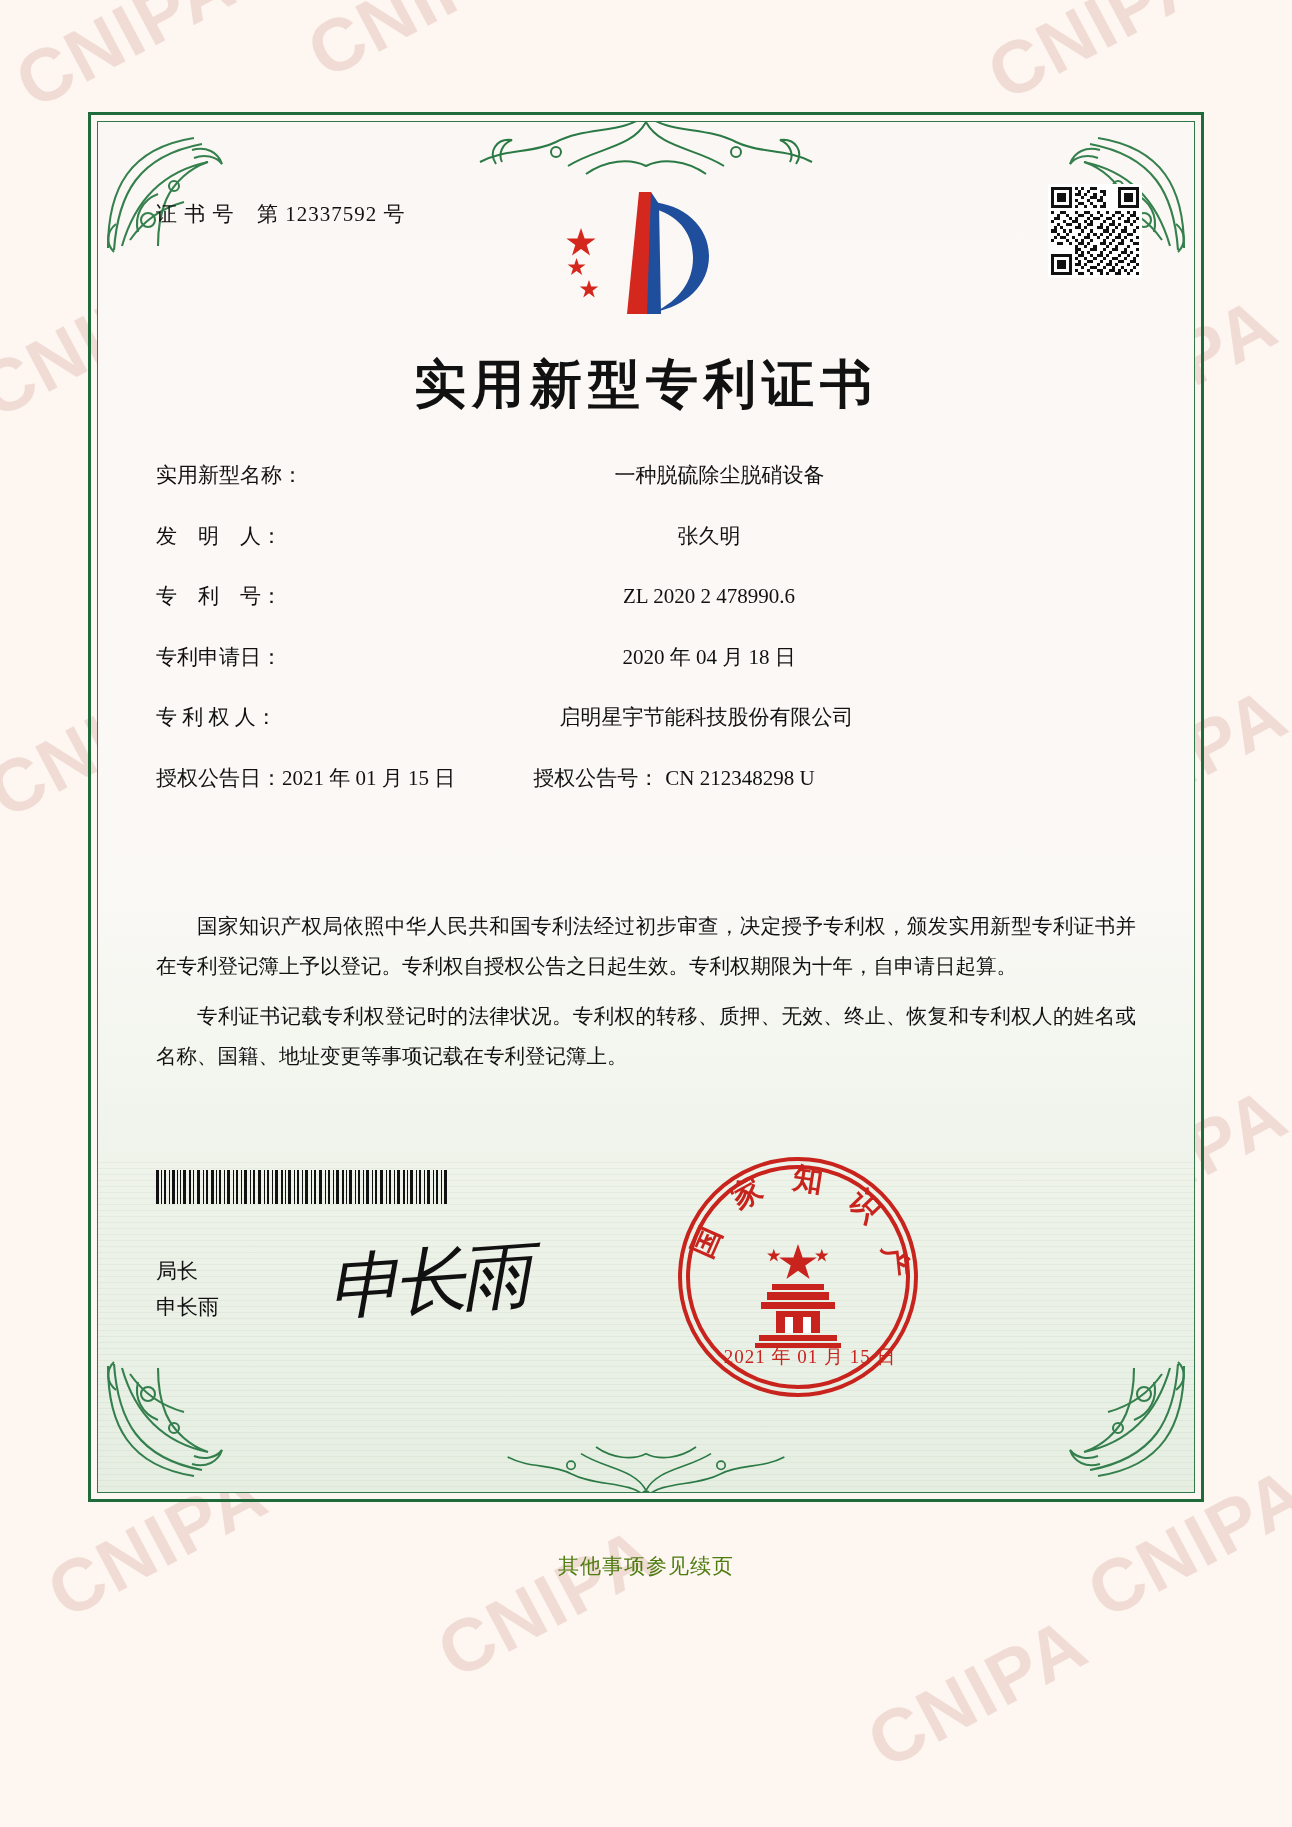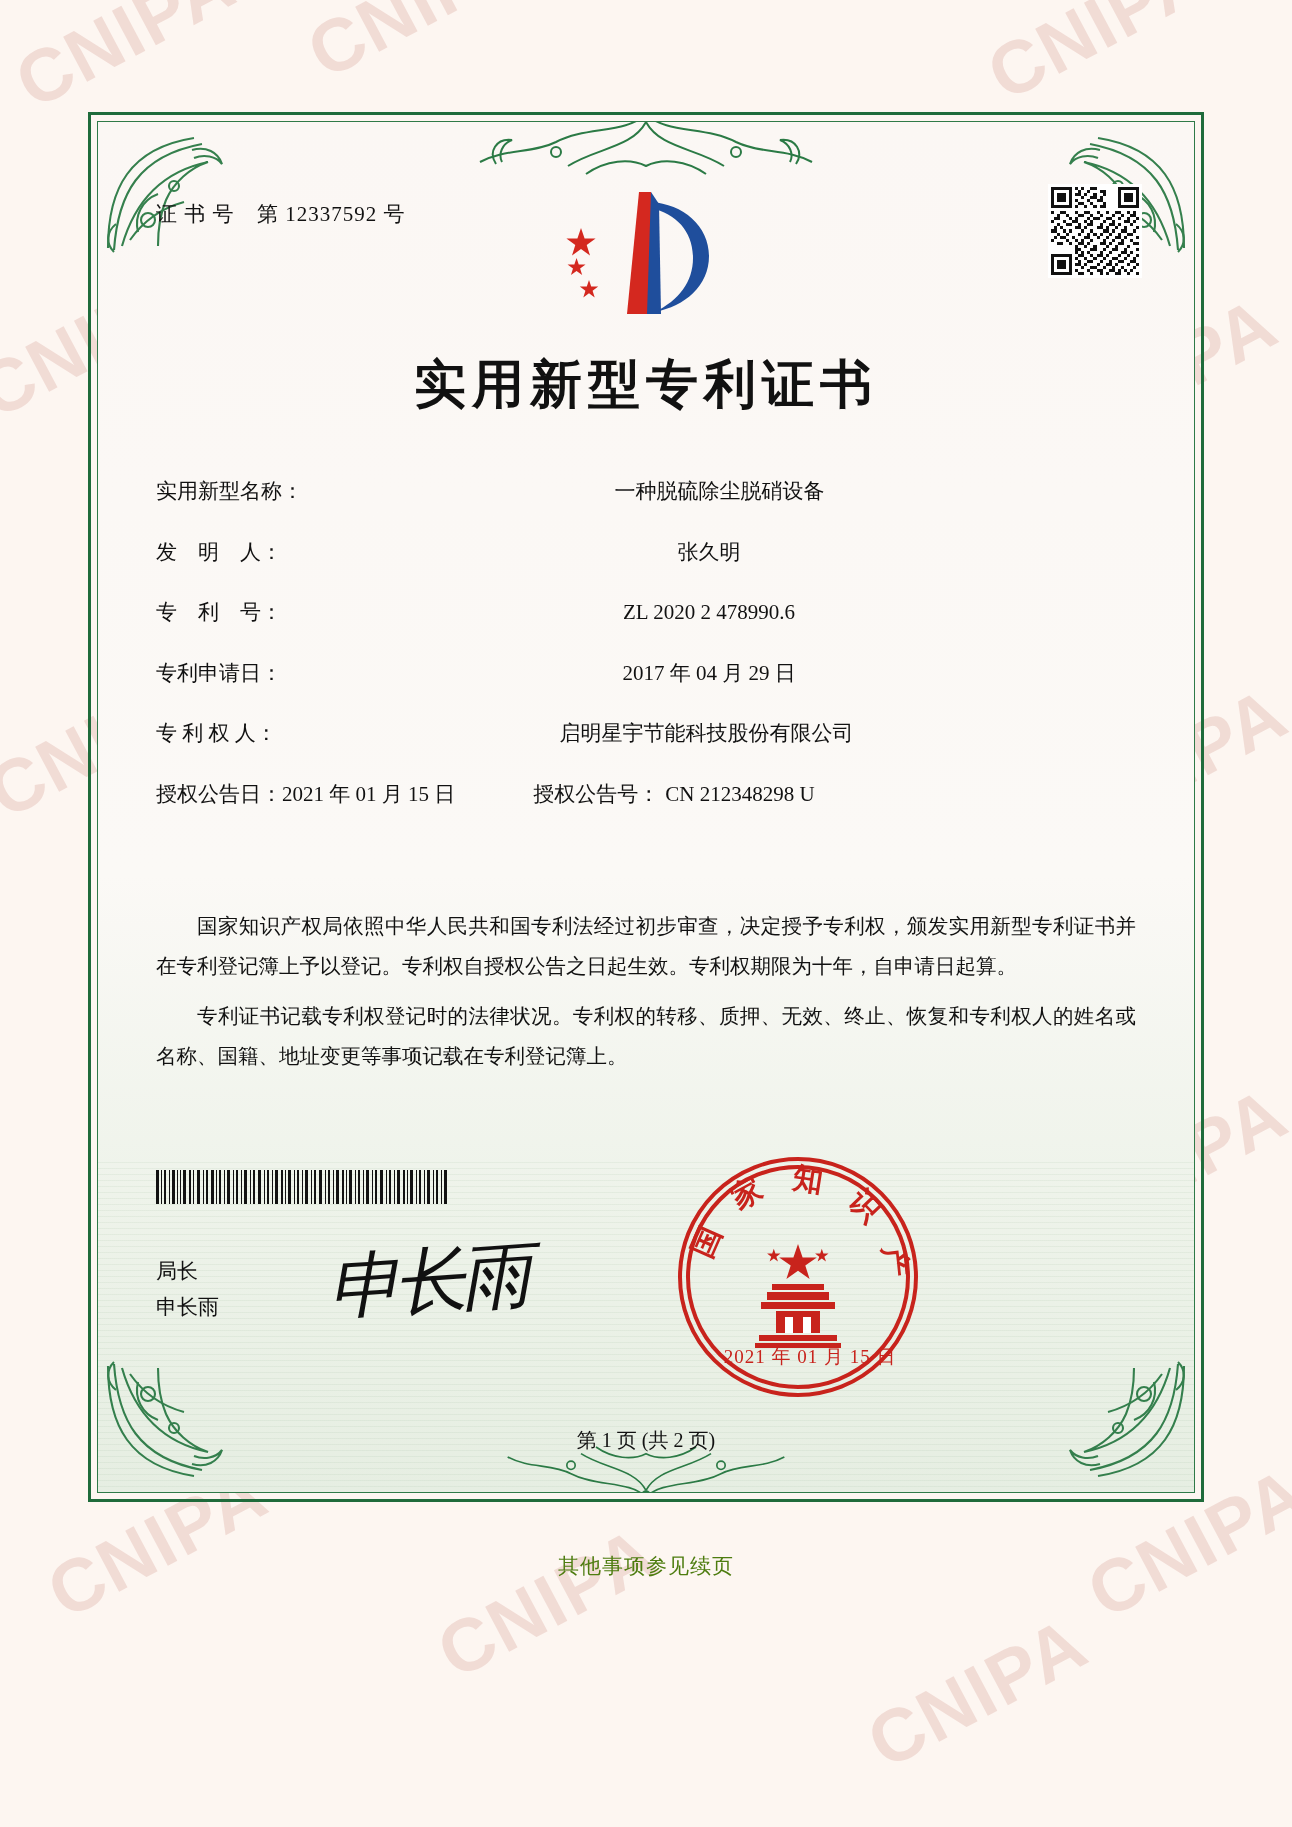--- a/index.html
+++ b/index.html
@@ -66,21 +66,21 @@
   .qr{
     position:absolute;right:52px;top:62px;width:88px;height:88px;
     background:#fff;padding:3px;box-sizing:content-box;
   }
   .logo{position:absolute;left:50%;top:64px;transform:translateX(-50%);width:190px;height:150px;}
   .title{
     position:absolute;left:0;right:0;top:228px;text-align:center;
     font-size:52px;font-weight:bold;color:#111;letter-spacing:6px;
     font-family:"Liberation Serif", serif;
   }
-  .fields{position:absolute;left:58px;right:58px;top:338px;margin-top:16px;}
+  .fields{position:absolute;left:58px;right:58px;top:338px;}
   .row{display:flex;font-size:21px;color:#111;margin-bottom:29px;line-height:1.5;}
   .lbl{white-space:pre;}
   .val{flex:1;text-align:center;}
   .row.two .seg2{margin-left:78px;text-align:right;}
   .addr-second{margin-left:150px;margin-top:4px;}
   .para{
     font-size:20.5px;color:#111;line-height:1.95;text-align:justify;
     text-indent:2em;margin-top:10px;
   }
   .paras{position:absolute;left:58px;right:58px;top:775px;}
@@ -460,21 +460,21 @@
         <div class="row">
           <div class="lbl">发　明　人：</div>
           <div class="val">张久明</div>
         </div>
         <div class="row">
           <div class="lbl">专　利　号：</div>
           <div class="val">ZL 2020 2 478990.6</div>
         </div>
         <div class="row">
           <div class="lbl">专利申请日：</div>
-          <div class="val">2017 年 04 月 29 日</div>
+          <div class="val">2020 年 04 月 18 日</div>
         </div>
         <div class="row">
           <div class="lbl">专 利 权 人：</div>
           <div class="val">启明星宇节能科技股份有限公司</div>
         </div>
         <div class="row two" style="margin-bottom:0;">
           <div class="lbl">授权公告日：</div>
           <div>2021 年 01 月 15 日</div>
           <div class="seg2">授权公告号：</div>
           <div style="margin-left:6px;">CN 212348298 U</div>
@@ -590,18 +590,17 @@
           <rect x="86" y="183" width="78" height="6"></rect>
           <g fill="#fff">
             <rect x="112" y="165" width="8" height="16"></rect>
             <rect x="130" y="165" width="8" height="16"></rect>
           </g>
           <rect x="82" y="191" width="86" height="5"></rect>
         </g>
       </svg>
       <div class="seal-date">2021 年 01 月 15 日</div>
 
-      <div class="page-no">第 1 页 (共 2 页)</div>
     </div>
   </div>
 </div>
 
 <div class="footer-note">其他事项参见续页</div>
 
 </body></html>

